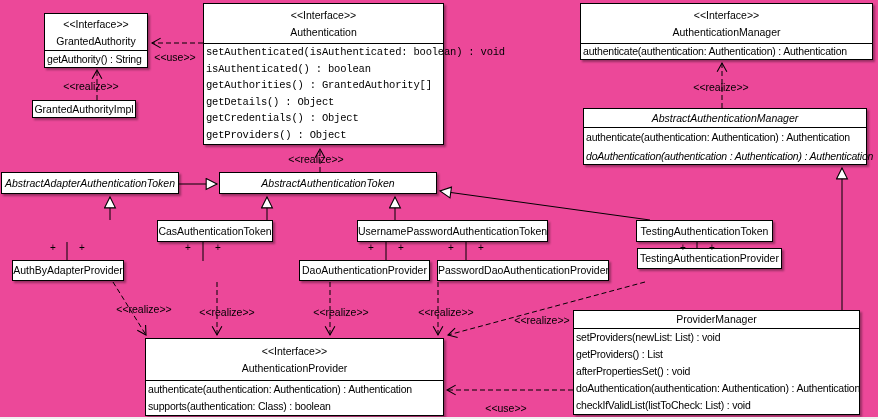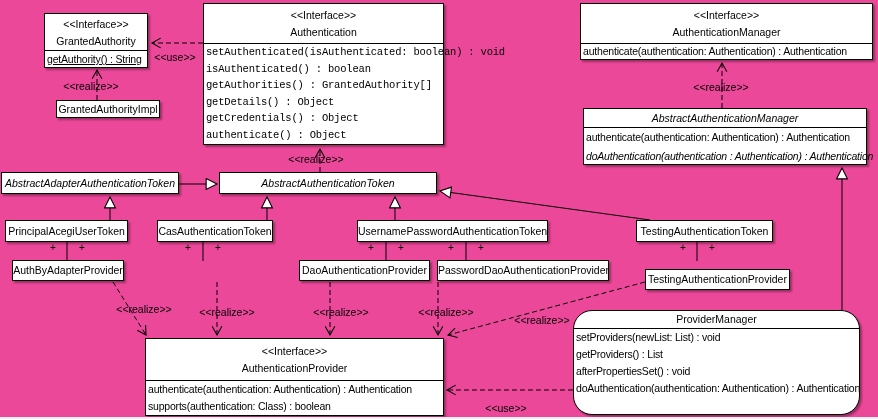--- a/index.html
+++ b/index.html
@@ -55,40 +55,40 @@
     <path d="M466,242 V261" stroke="#000" fill="none"></path>
     <path d="M697,242 V261" stroke="#000" fill="none"></path>
   </svg>
 
   <div class="uml-box" style="left:44px;top:13px;width:104px;height:55px;">
     <div class="uml-head" style="height:37px;padding-top:2px;">
       <div>&lt;&lt;Interface&gt;&gt;</div>
       <div>GrantedAuthority</div>
     </div>
     <div class="uml-methods">
-      <div style="line-height:16px;text-decoration:underline;">getAuthority() : String</div>
+      <div style="line-height:16px;">getAuthority() : String</div>
     </div>
   </div>
 
-  <div class="uml-box uml-name-only" style="left:56px;top:100px;width:104px;height:18px;line-height:16px;">
+  <div class="uml-box uml-name-only" style="left:32px;top:100px;width:104px;height:18px;line-height:16px;">
     <span>GrantedAuthorityImpl</span>
   </div>
 
   <div class="uml-box" style="left:203px;top:3px;width:241px;height:142px;">
     <div class="uml-head" style="height:40px;padding-top:3px;">
       <div>&lt;&lt;Interface&gt;&gt;</div>
       <div>Authentication</div>
     </div>
     <div class="uml-methods" style="line-height:16.6px;font-family:Liberation Mono, monospace;">
       <div>setAuthenticated(isAuthenticated: boolean) : void</div>
       <div>isAuthenticated() : boolean</div>
       <div>getAuthorities() : GrantedAuthority[]</div>
       <div>getDetails() : Object</div>
       <div>getCredentials() : Object</div>
-      <div>authenticate() : Object</div>
+      <div>getProviders() : Object</div>
     </div>
   </div>
 
   <div class="uml-box" style="left:580px;top:3px;width:293px;height:57px;">
     <div class="uml-head" style="height:40px;padding-top:3px;">
       <div>&lt;&lt;Interface&gt;&gt;</div>
       <div>AuthenticationManager</div>
     </div>
     <div class="uml-methods">
       <div style="line-height:15px;">authenticate(authentication: Authentication) : Authentication</div>
@@ -106,23 +106,20 @@
   </div>
 
   <div class="uml-box uml-name-only italic" style="left:1px;top:172px;width:178px;height:22px;line-height:20px;">
     <span>AbstractAdapterAuthenticationToken</span>
   </div>
 
   <div class="uml-box uml-name-only italic" style="left:219px;top:172px;width:218px;height:22px;line-height:20px;">
     <span>AbstractAuthenticationToken</span>
   </div>
 
-  <div class="uml-box uml-name-only" style="left:5px;top:220px;width:123px;height:22px;line-height:20px;">
-    <span>PrincipalAcegiUserToken</span>
-  </div>
 
   <div class="uml-box uml-name-only" style="left:357px;top:220px;width:191px;height:22px;line-height:20px;">
     <span>UsernamePasswordAuthenticationToken</span>
   </div>
 
   <div class="uml-box uml-name-only" style="left:157px;top:220px;width:116px;height:22px;line-height:20px;">
     <span>CasAuthenticationToken</span>
   </div>
 
   <div class="uml-box uml-name-only" style="left:636px;top:220px;width:137px;height:22px;line-height:20px;">
@@ -135,33 +132,34 @@
 
 
   <div class="uml-box uml-name-only" style="left:299px;top:260px;width:131px;height:21px;line-height:19px;">
     <span>DaoAuthenticationProvider</span>
   </div>
 
   <div class="uml-box uml-name-only" style="left:437px;top:260px;width:172px;height:21px;line-height:19px;">
     <span>PasswordDaoAuthenticationProvider</span>
   </div>
 
-  <div class="uml-box uml-name-only" style="left:637px;top:269px;width:145px;height:21px;line-height:19px;margin-left:8px;">
+  <div class="uml-box uml-name-only" style="left:637px;top:248px;width:145px;height:21px;line-height:19px;">
     <span>TestingAuthenticationProvider</span>
   </div>
 
-  <div class="uml-box" style="left:573px;top:310px;width:287px;height:105px;border-radius:19px;">
+  <div class="uml-box" style="left:573px;top:310px;width:287px;height:105px;">
     <div class="uml-head" style="height:18px;line-height:17px;">
       <span>ProviderManager</span>
     </div>
     <div class="uml-methods" style="line-height:17px;">
       <div>setProviders(newList: List) : void</div>
       <div>getProviders() : List</div>
       <div>afterPropertiesSet() : void</div>
       <div>doAuthentication(authentication: Authentication) : Authentication</div>
+      <div>checkIfValidList(listToCheck: List) : void</div>
     </div>
   </div>
 
   <div class="uml-box" style="left:145px;top:338px;width:299px;height:78px;">
     <div class="uml-head" style="height:42px;padding-top:4px;">
       <div>&lt;&lt;Interface&gt;&gt;</div>
       <div>AuthenticationProvider</div>
     </div>
     <div class="uml-methods" style="line-height:17px;">
       <div>authenticate(authentication: Authentication) : Authentication</div>

